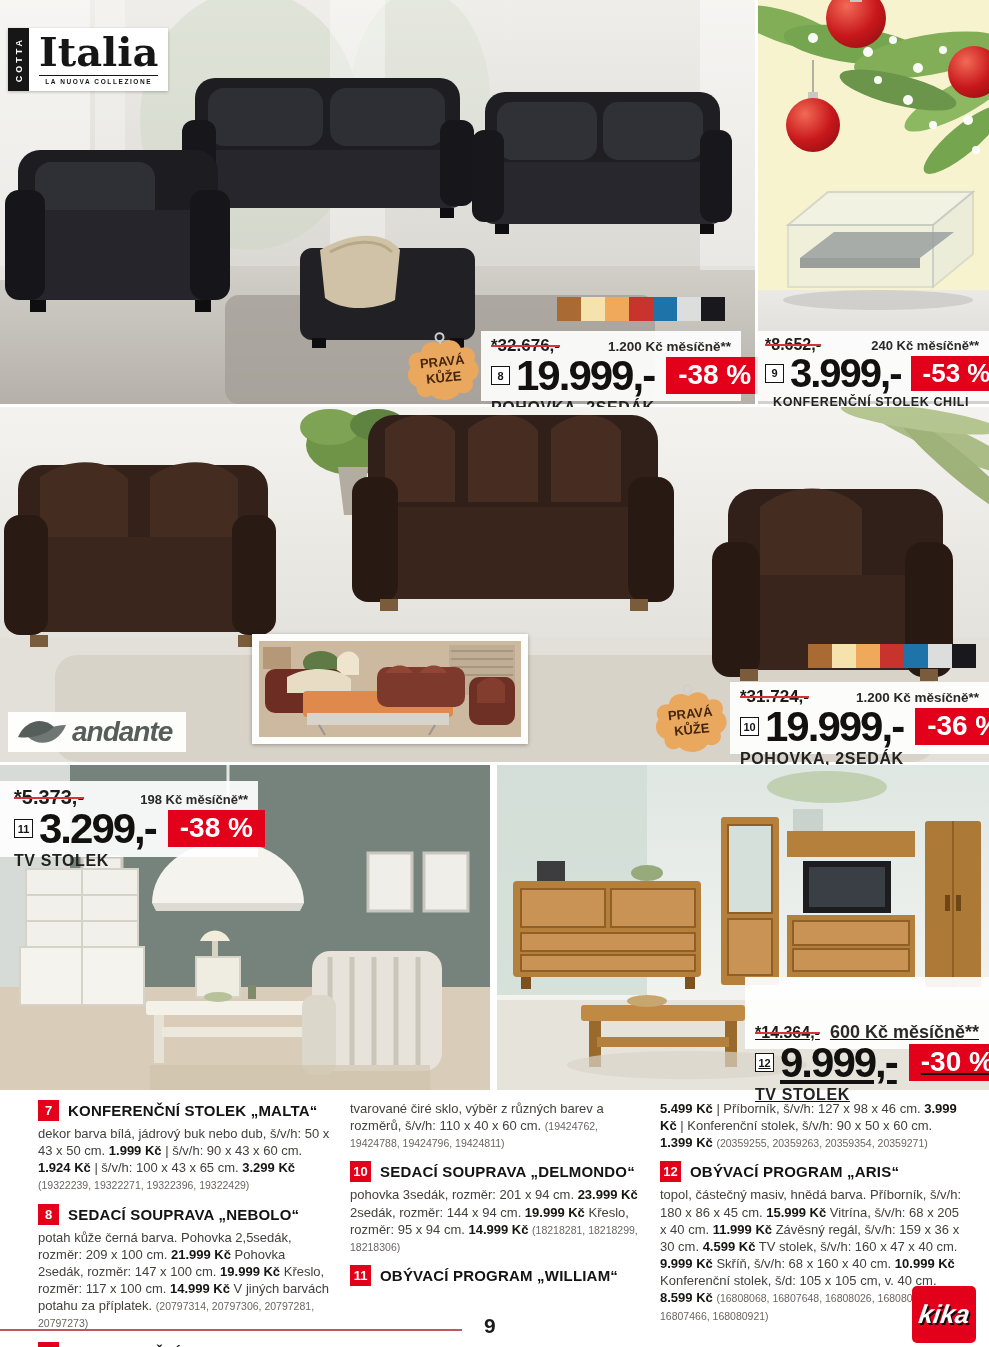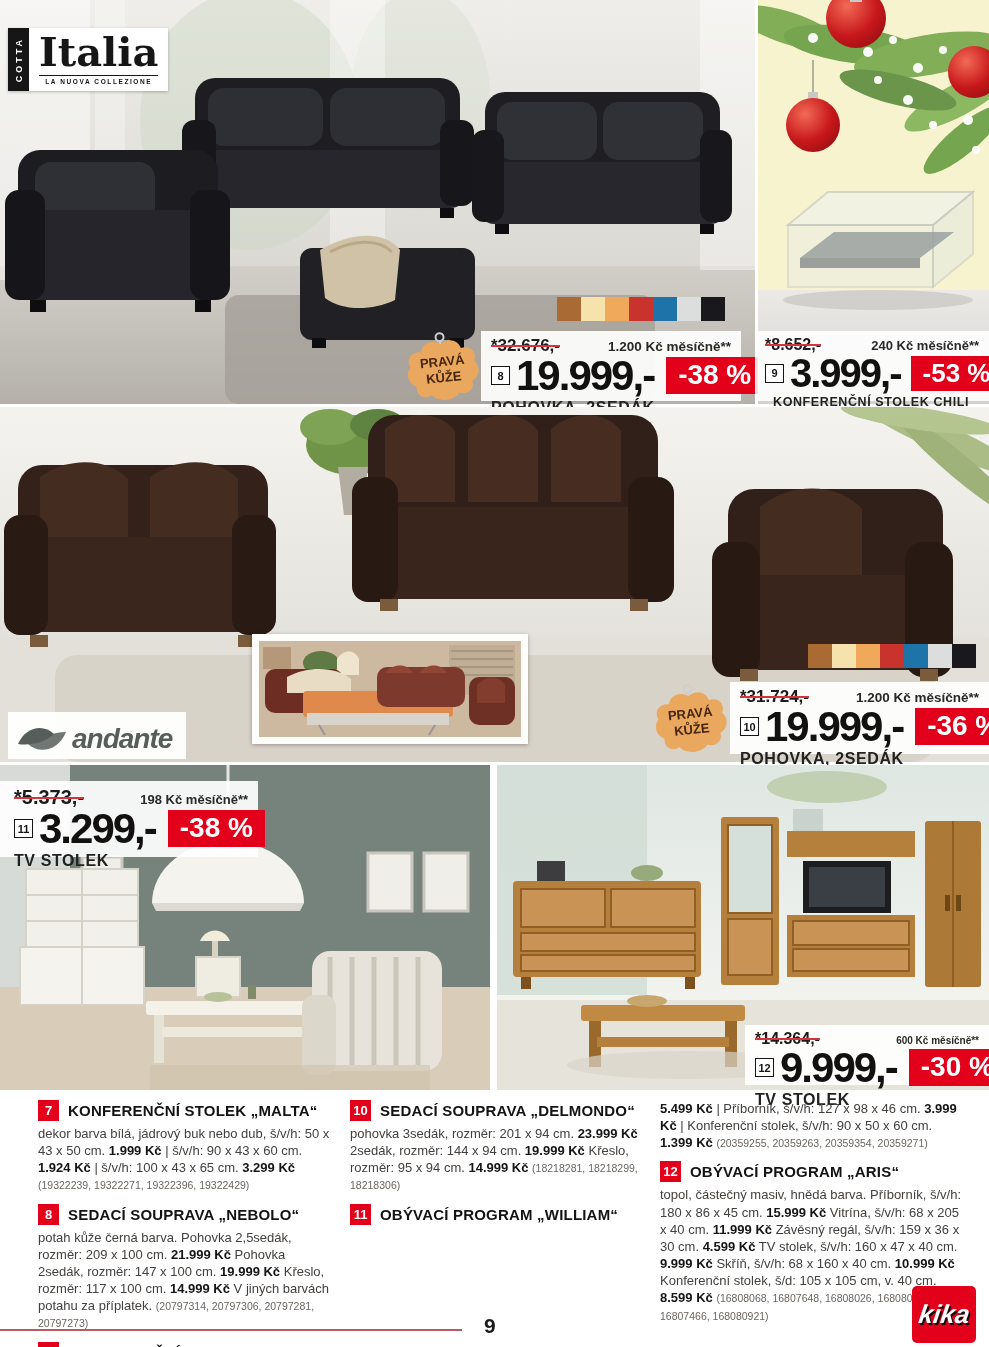--- a/index.html
+++ b/index.html
@@ -37,21 +37,21 @@
   .italia-logo{position:absolute;display:flex;box-shadow:0 1px 3px rgba(0,0,0,.25);}
   .italia-cotta{background:#161616;color:#fff;width:21px;display:flex;align-items:center;justify-content:center;}
   .italia-cotta span{writing-mode:vertical-rl;transform:rotate(180deg);font-size:9px;font-weight:bold;letter-spacing:3px;}
   .italia-main{background:#fff;padding:4px 10px 6px 10px;}
   .italia-word{font-family:"DejaVu Serif",serif;font-weight:bold;font-size:40px;line-height:1;color:#161616;}
   .italia-sub{font-size:6.5px;font-weight:bold;letter-spacing:1.6px;color:#161616;margin-top:3px;
               border-top:1px solid #161616;padding-top:2px;text-align:center;}
 
   
   .andante-logo{position:absolute;background:rgba(255,255,255,.95);display:flex;align-items:center;
-                padding:10px 14px 3px 8px;}
+                padding:3px 14px 3px 8px;}
   .andante-word{font-size:28px;font-weight:bold;font-style:italic;color:#565e5c;letter-spacing:-1px;margin-left:4px;}
 
   
   .desc-col{position:absolute;top:1100px;}
   .desc-item{margin-bottom:10px;}
   .desc-head{display:flex;align-items:center;gap:9px;margin-bottom:4px;}
   .desc-num{width:21px;height:21px;background:#e2001a;color:#fff;font-weight:bold;font-size:13px;
             display:flex;align-items:center;justify-content:center;flex:0 0 auto;}
   .desc-title{font-size:15px;font-weight:bold;color:#131313;letter-spacing:.2px;}
   .desc-body{font-size:13px;line-height:1.32;color:#44403d;}
@@ -513,24 +513,24 @@
         <rect x="84" y="240" width="164" height="16" rx="3" fill="#c08a44"></rect>
         <rect x="92" y="256" width="12" height="46" fill="#9a6a2c"></rect>
         <rect x="228" y="256" width="12" height="46" fill="#9a6a2c"></rect>
         <rect x="100" y="272" width="132" height="10" fill="#b5803c"></rect>
         <ellipse cx="150" cy="236" rx="20" ry="6" fill="#c7a76e"></ellipse>
         <ellipse cx="190" cy="300" rx="120" ry="14" fill="#d8d4c9" opacity=".7"></ellipse>
       </g>
     </svg>
   </div>
 
-  <div class="price-panel" style="left:745px;top:1025px;width:244px;height:60px;">
+  <div class="price-panel" style="left:745px;top:977px;width:244px;height:72px;text-decoration:underline;">
     <div class="pp-row1">
       <span class="old-price" style="font-size:16px;">*14.364,-</span>
-      <span class="monthly" style="font-size:10px;">600 Kč měsíčně**</span>
+      <span class="monthly" style="font-size:18px;margin-top:40px;">600 Kč měsíčně**</span>
     </div>
     <div class="pp-row2">
       <span class="num-badge">12</span>
       <span class="big-price" style="font-size:42px;">9.999,-</span>
       <span class="disc-badge">-30 %</span>
     </div>
     <div class="pp-label">TV STOLEK</div>
   </div>
 
   <div class="desc-col" style="left:38px;width:294px;">
@@ -551,20 +551,23 @@
     <div class="desc-item">
       <div class="desc-head">
         <span class="desc-num">9</span>
         <span class="desc-title">KONFERENČNÍ STOLEK „CHILI“</span>
       </div>
     </div>
   </div>
 
   <div class="desc-col" style="left:350px;width:300px;">
     <div class="desc-item">
+      <div class="desc-body"><span>tvarované čiré sklo, výběr z různých barev a rozměrů, š/v/h: 110 x 40 x 60 cm. </span><span class="sml">(19424762, 19424788, 19424796, 19424811)</span></div>
+    </div>
+    <div class="desc-item">
       <div class="desc-head">
         <span class="desc-num">10</span>
         <span class="desc-title">SEDACÍ SOUPRAVA „DELMONDO“</span>
       </div>
       <div class="desc-body"><span>pohovka 3sedák, rozměr: 201 x 94 cm. </span><span class="bld">23.999 Kč</span><span> 2sedák, rozměr: 144 x 94 cm. </span><span class="bld">19.999 Kč</span><span> Křeslo, rozměr: 95 x 94 cm. </span><span class="bld">14.999 Kč</span><span> </span><span class="sml">(18218281, 18218299, 18218306)</span></div>
     </div>
     <div class="desc-item">
       <div class="desc-head">
         <span class="desc-num">11</span>
         <span class="desc-title">OBÝVACÍ PROGRAM „WILLIAM“</span>

